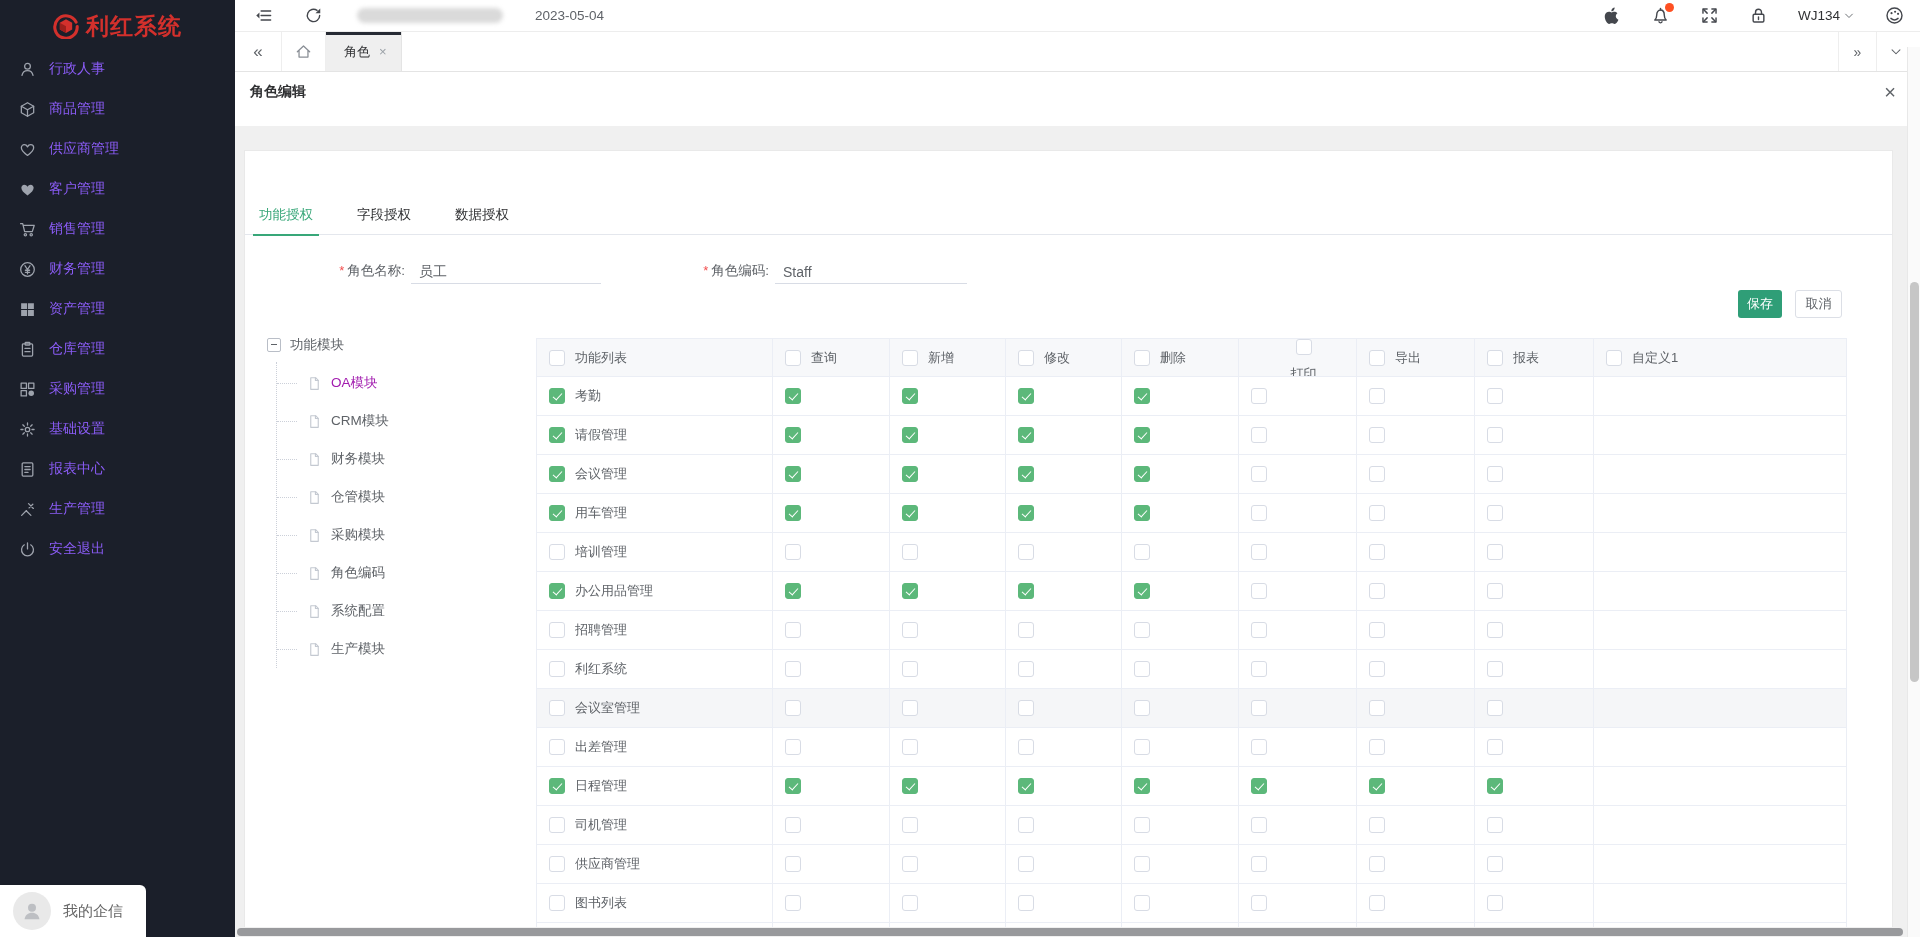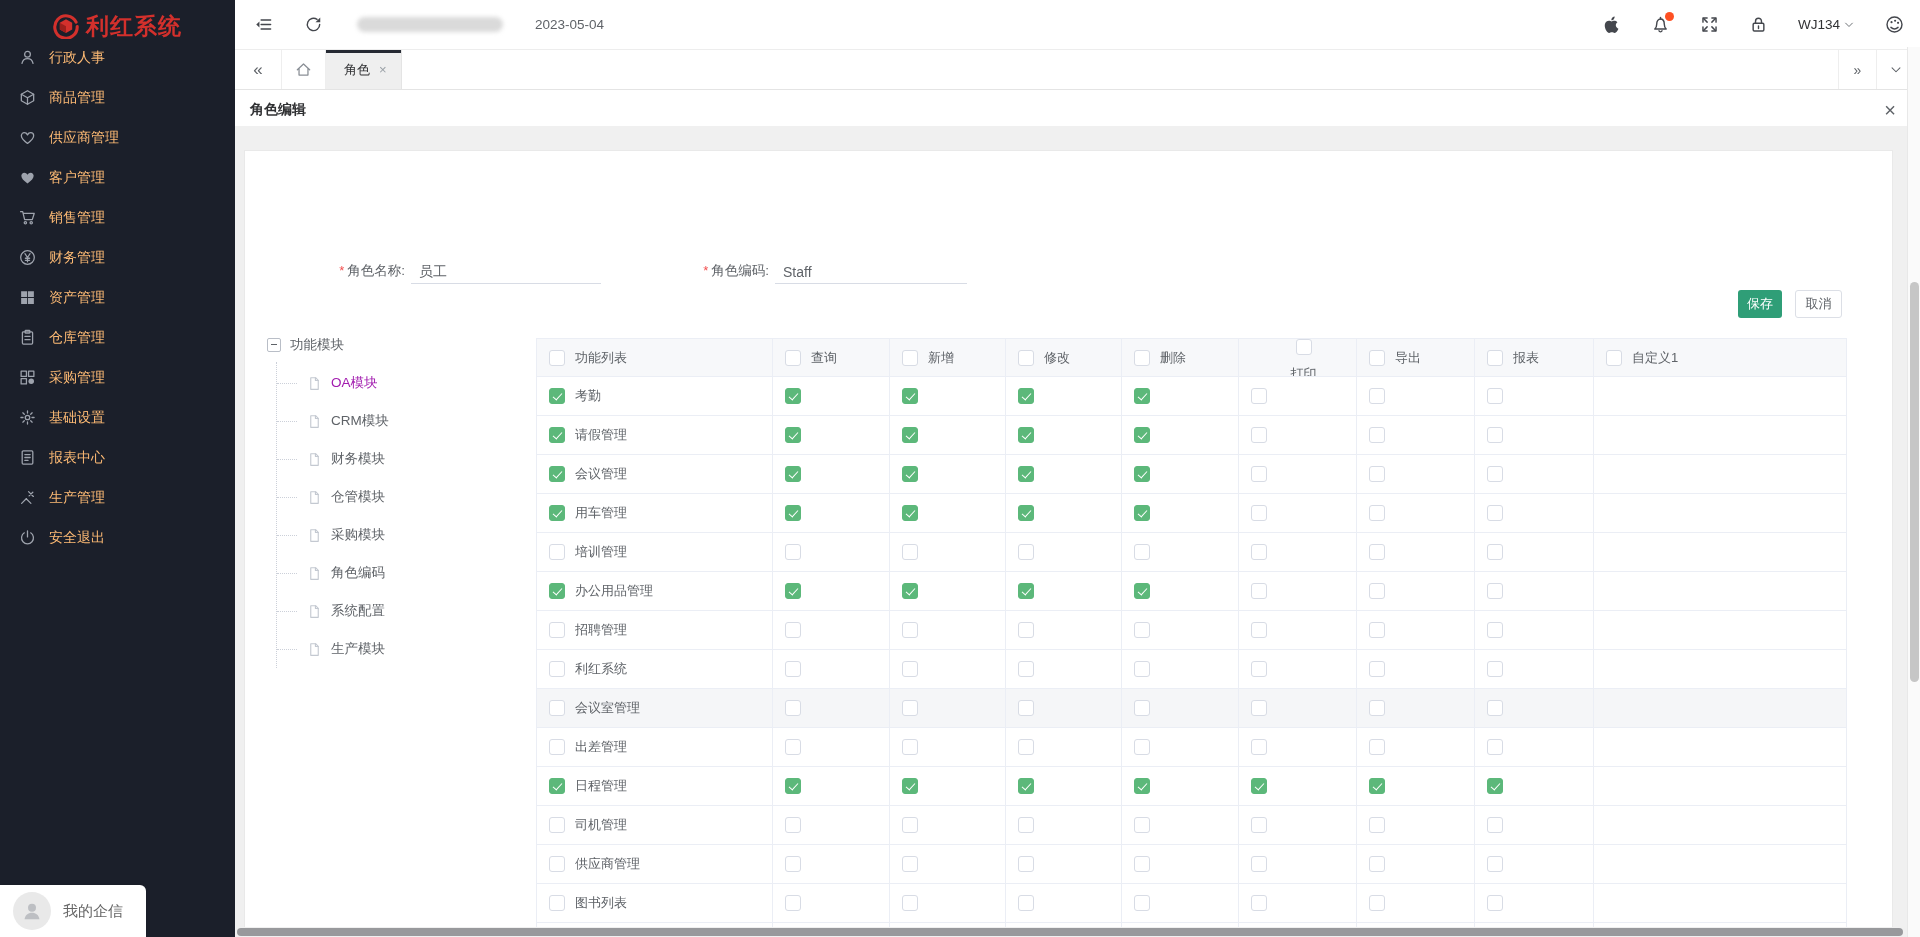--- a/index.html
+++ b/index.html
@@ -6,34 +6,34 @@
   html,body{width:1920px;height:937px;overflow:hidden;background:#fff;
     font-family:"Liberation Sans","DejaVu Sans",sans-serif;}
   .ic{width:16px;height:16px;flex:none;display:block}
 
   
   .sidebar{position:absolute;left:0;top:0;width:235px;height:937px;background:#1b1f2a;z-index:5}
   .logo{display:flex;align-items:center;justify-content:center;gap:7px;height:44px;margin-top:4px}
   .logo .ic{width:26px;height:26px}
   .logo-text{font-size:23px;font-weight:700;color:#d3302c;letter-spacing:1px}
   .menu{margin-top:1px}
-  .menu-item{height:40px;display:flex;align-items:flex-start;gap:13px;padding-left:19px;
-    color:#fdba74;font-size:14px;cursor:pointer}
+  .menu-item{height:40px;display:flex;align-items:center;gap:13px;padding-left:19px;
+    color:#8b5cf6;font-size:14px;cursor:pointer}
   .menu-item .ic{width:17px;height:17px;color:#9ea3ad}
   .qixin{position:absolute;left:0;bottom:0;width:146px;height:52px;background:#fff;
     border-radius:0 6px 0 0;display:flex;align-items:center;box-shadow:0 -1px 4px rgba(0,0,0,.10)}
   .qx-avatar{width:38px;height:38px;border-radius:50%;background:#e9e9e9;margin-left:13px;
     display:flex;align-items:center;justify-content:center;color:#bdbfc3}
   .qx-avatar .ic{width:22px;height:22px}
   .qx-label{margin-left:12px;font-size:15px;color:#666}
 
   
   .main{position:absolute;left:235px;top:0;right:0;bottom:0}
 
-  .topbar{height:50px;display:flex;align-items:center;border-bottom:1px solid #ededed;
+  .topbar{height:32px;display:flex;align-items:center;border-bottom:1px solid #ededed;
     background:#fff;padding:0 16px 0 19px}
   .tb-icon{color:#44474d;display:flex;cursor:pointer}
   .tb-icon .ic{width:19px;height:19px}
   .redact{width:146px;height:15px;border-radius:8px;background:#dadada;filter:blur(2px);margin-left:34px}
   .date{margin-left:32px;font-size:13.5px;color:#5f6368}
   .tb-right{margin-left:auto;display:flex;align-items:center;gap:30px}
   .bell-wrap{position:relative;display:flex}
   .bell-dot{position:absolute;top:-3px;right:-4px;width:9px;height:9px;border-radius:50%;background:#fe5022}
   .username{font-size:13.5px;color:#303133;display:flex;align-items:center;gap:3px;cursor:pointer}
   .username .ic{width:12px;height:12px;color:#5f6368}
@@ -333,20 +333,31 @@
   </div>
 
   <div class="dlg-title">
     <span class="dlg-title-text">角色编辑</span>
     <span class="dlg-close">×</span>
   </div>
 
   <div class="dlg-body">
     <div class="card">
 
+      <div class="auth-tabs">
+          <div class="auth-tab active">
+            <span>功能授权</span>
+          </div>
+          <div class="auth-tab">
+            <span>字段授权</span>
+          </div>
+          <div class="auth-tab">
+            <span>数据授权</span>
+          </div>
+        </div>
 
       <div class="form-row">
         <label class="f-label" id="lbl-name">
           <span class="f-star">*</span><span>角色名称:</span>
         </label>
         <input class="f-input" id="inp-name" value="员工" style="">
         <label class="f-label" id="lbl-code">
           <span class="f-star">*</span><span>角色编码:</span>
         </label>
         <input class="f-input" id="inp-code" value="Staff" style="">

